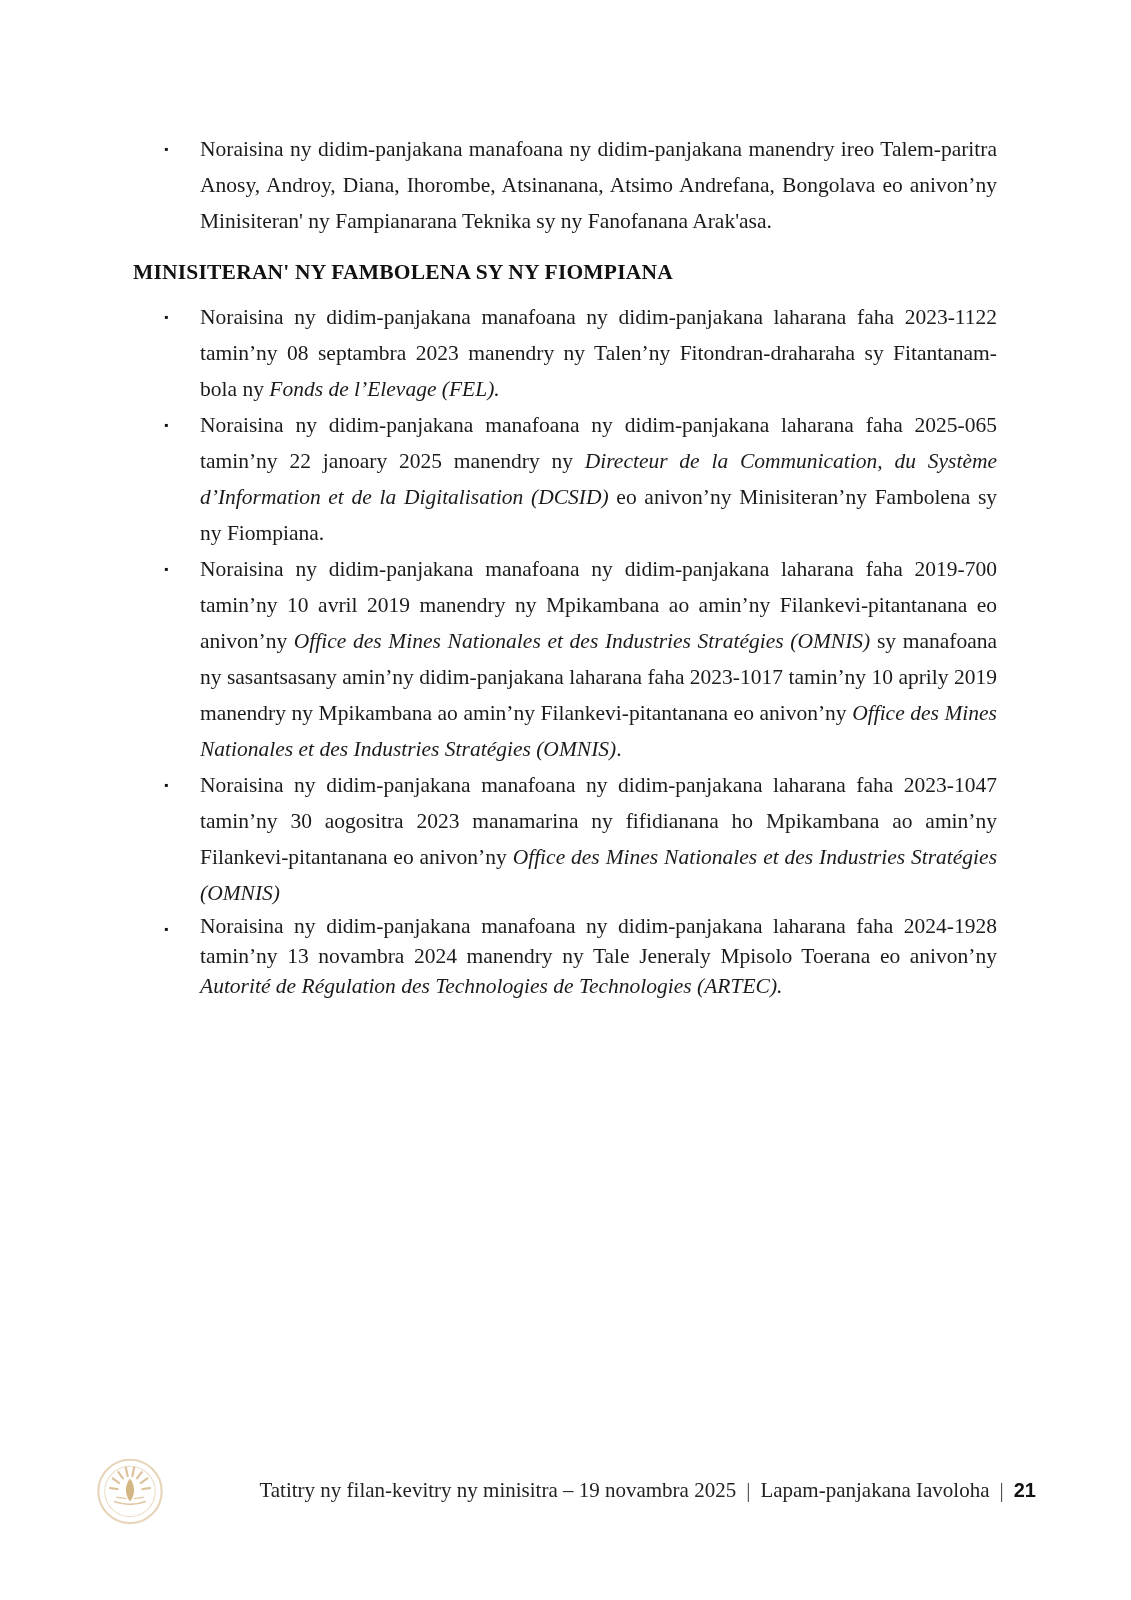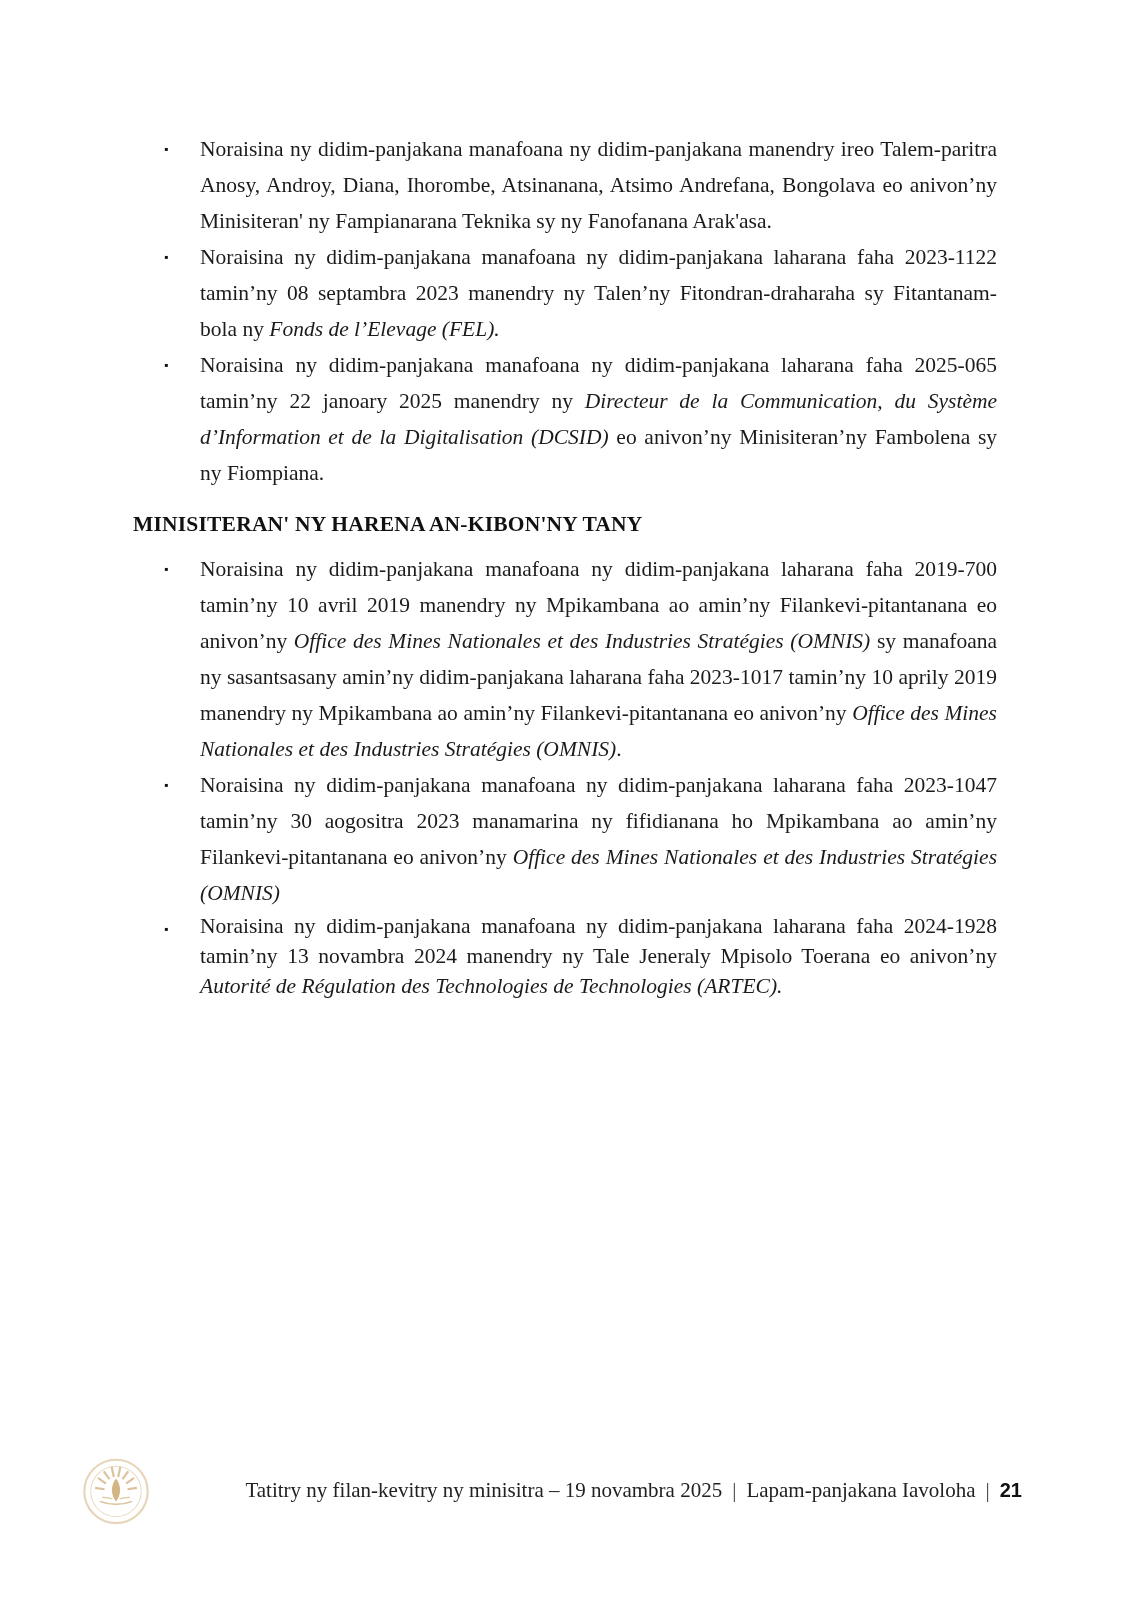--- a/index.html
+++ b/index.html
@@ -48,21 +48,21 @@
     font-size: 12px;
     line-height: 36px;
     color: #111111;
   }
   .bullet i {
     font-style: italic;
     margin-top: 36px;
   }
   .footer {
     position: absolute;
-    left: 80px;
+    left: 94px;
     top: 1448px;
     width: 942px;
     height: 84px;
     display: flex;
     align-items: center;
   }
   .emblem {
     width: 72px;
     height: 72px;
     flex: 0 0 72px;
@@ -85,23 +85,23 @@
     font-weight: 700;
     font-size: 20px;
     color: #111111;
   }
 </style>
 </head>
 <body>
 
 <main class="content">
     <div class="bullet"><span class="marker">▪</span><span><span>Noraisina ny didim-panjakana manafoana ny didim-panjakana manendry ireo Talem-paritra Anosy, Androy, Diana, Ihorombe, Atsinanana, Atsimo Andrefana, Bongolava eo anivon’ny Minisiteran' ny Fampianarana Teknika sy ny Fanofanana Arak'asa.</span></span></div>
+    <h2 class="section-heading">MINISITERAN' NY FAMBOLENA SY NY FIOMPIANA</h2>
     <div class="bullet"><span class="marker">▪</span><span><span>Noraisina ny didim-panjakana manafoana ny didim-panjakana laharana faha 2023-1122 tamin’ny 08 septambra 2023 manendry ny Talen’ny Fitondran-draharaha sy Fitantanam-bola ny </span><i>Fonds de l’Elevage (FEL).</i></span></div>
     <div class="bullet"><span class="marker">▪</span><span><span>Noraisina ny didim-panjakana manafoana ny didim-panjakana laharana faha 2025-065 tamin’ny 22 janoary 2025 manendry ny </span><i>Directeur de la Communication, du Système d’Information et de la Digitalisation (DCSID)</i><span> eo anivon’ny Minisiteran’ny Fambolena sy ny Fiompiana.</span></span></div>
-    <h2 class="section-heading">MINISITERAN' NY HARENA AN-KIBON'NY TANY</h2>
     <div class="bullet"><span class="marker">▪</span><span><span>Noraisina ny didim-panjakana manafoana ny didim-panjakana laharana faha 2019-700 tamin’ny 10 avril 2019 manendry ny Mpikambana ao amin’ny Filankevi-pitantanana eo anivon’ny </span><i>Office des Mines Nationales et des Industries Stratégies (OMNIS)</i><span> sy manafoana ny sasantsasany amin’ny didim-panjakana laharana faha 2023-1017 tamin’ny 10 aprily 2019 manendry ny Mpikambana ao amin’ny Filankevi-pitantanana eo anivon’ny </span><i>Office des Mines Nationales et des Industries Stratégies (OMNIS)</i><span>.</span></span></div>
     <div class="bullet"><span class="marker">▪</span><span><span>Noraisina ny didim-panjakana manafoana ny didim-panjakana laharana faha 2023-1047 tamin’ny 30 aogositra 2023 manamarina ny fifidianana ho Mpikambana ao amin’ny Filankevi-pitantanana eo anivon’ny </span><i>Office des Mines Nationales et des Industries Stratégies (OMNIS)</i></span></div>
     <div class="bullet tight"><span class="marker">▪</span><span><span>Noraisina ny didim-panjakana manafoana ny didim-panjakana laharana faha 2024-1928 tamin’ny 13 novambra 2024 manendry ny Tale Jeneraly Mpisolo Toerana eo anivon’ny </span><i>Autorité de Régulation des Technologies de Technologies (ARTEC).</i></span></div>
   </main>
 
 <footer class="footer">
   <span class="emblem">
     <svg viewBox="0 0 100 100" width="72" height="72" aria-hidden="true">
       <g fill="none" stroke="#c9a265">
         <circle cx="50" cy="52" r="44" stroke-width="3" opacity="0.45"></circle>

